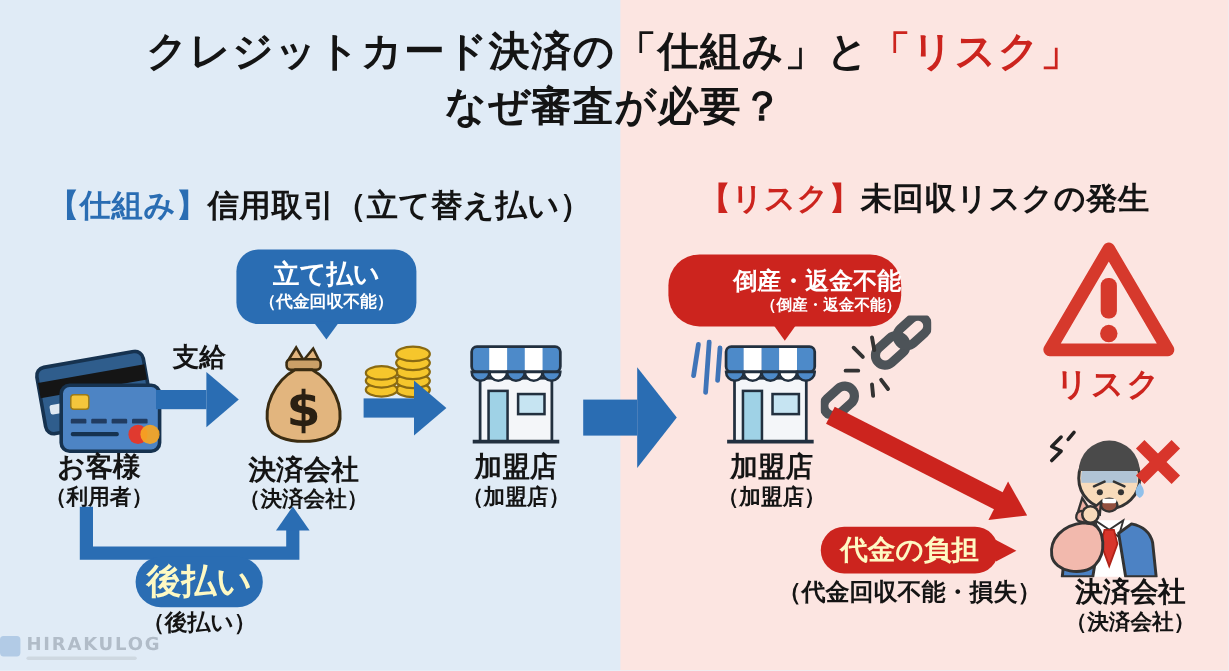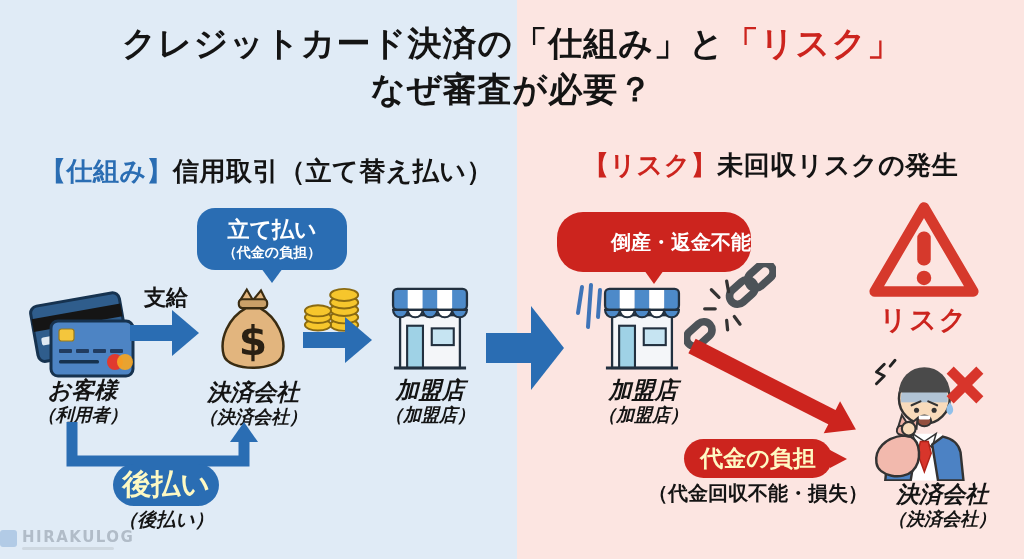--- a/index.html
+++ b/index.html
@@ -14,21 +14,21 @@
   .bg-left{left:0;top:0;width:517px;height:559px;background:#e0ebf6;}
   .bg-right{left:517px;top:0;width:507px;height:559px;background:#fce5e1;}
 
   .title{left:0;top:20px;width:1024px;text-align:center;font-size:34px;font-weight:800;line-height:46px;letter-spacing:1px;}
   .title .red{color:var(--red);}
 
   .sec-head{font-size:26px;font-weight:800;letter-spacing:0.5px;white-space:nowrap;}
   .sec-head .tag-blue{color:var(--blue);}
   .sec-head .tag-red{color:var(--red);}
 
-  .label-block{position:absolute;text-align:center;font-style:italic;}
+  .label-block{position:absolute;text-align:center;}
   .name{font-size:23px;font-weight:800;line-height:26px;}
   .alias{font-size:18px;font-weight:700;line-height:23px;}
 
   
   .bubble{position:absolute;border-radius:18px;color:#fff;text-align:center;display:flex;flex-direction:column;justify-content:center;}
   .bubble .b1{font-size:22px;font-weight:800;line-height:26px;}
   .bubble .b2{font-size:14px;font-weight:700;line-height:18px;}
   .bubble-blue{background:var(--blue);}
   .bubble-blue::after{content:"";position:absolute;left:50%;bottom:-13px;transform:translateX(-50%);
     border-top:15px solid var(--blue);border-left:11px solid transparent;border-right:11px solid transparent;}
@@ -122,21 +122,21 @@
 
   <div class="abs sec-head" style="left:40px;top:154px;text-align:right;">
     <span class="tag-blue">【仕組み】</span><span>信用取引（立て替え払い）</span>
   </div>
   <div class="abs sec-head" style="left:583px;top:148px;">
     <span class="tag-red">【リスク】</span><span>未回収リスクの発生</span>
   </div>
 
   <div class="bubble bubble-blue" style="left:197px;top:208px;width:150px;height:62px;">
     <div class="b1">立て払い</div>
-    <div class="b2">（代金の負担）</div>
+    <div class="b2">（代金回収不能）</div>
   </div>
 
   <svg class="abs" style="left:27px;top:291px;" width="108" height="88" viewBox="0 0 108 88">
     <g transform="rotate(-10 52 32)">
       <rect x="6" y="8" width="90" height="56" rx="7" fill="#2f5d8c" stroke="#16324f" stroke-width="3"></rect>
       <rect x="6" y="20" width="90" height="13" fill="#151515"></rect>
       <rect x="12" y="40" width="60" height="8" rx="2" fill="#dfe9f2"></rect>
     </g>
     <rect x="24" y="30" width="82" height="55" rx="7" fill="#4d84c4" stroke="#16324f" stroke-width="3"></rect>
     <rect x="32" y="38" width="15" height="12" rx="2.5" fill="#f4c63c" stroke="#9a7a1a" stroke-width="1.2"></rect>
@@ -207,20 +207,21 @@
     <path d="M10 0 L10 39 L182 39 L182 16" fill="none" stroke="#2a6db3" stroke-width="11"></path>
     <polygon points="168,20 196,20 182,0" fill="#2a6db3"></polygon>
   </svg>
   <div class="pill pill-deferred" style="left:113px;top:464px;width:106px;height:42px;">後払い</div>
   <div class="label-block" style="left:88px;top:508px;width:156px;">
     <div class="alias" style="font-size:19px;font-weight:800;">（後払い）</div>
   </div>
 
   <div class="bubble bubble-red" style="left:557px;top:212px;width:194px;height:60px;align-items:flex-end;">
     <div class="b1">倒産・返金不能</div>
+    <div class="b2">（倒産・返金不能）</div>
   </div>
 
   <svg class="abs" style="left:575px;top:283px;" width="28" height="48" viewBox="0 0 28 48">
     <g stroke="#3f74b8" stroke-width="4" stroke-linecap="round">
       <line x1="7" y1="4" x2="3" y2="30"></line>
       <line x1="16" y1="2" x2="13" y2="44"></line>
       <line x1="25" y1="7" x2="23" y2="34"></line>
     </g>
   </svg>
 

